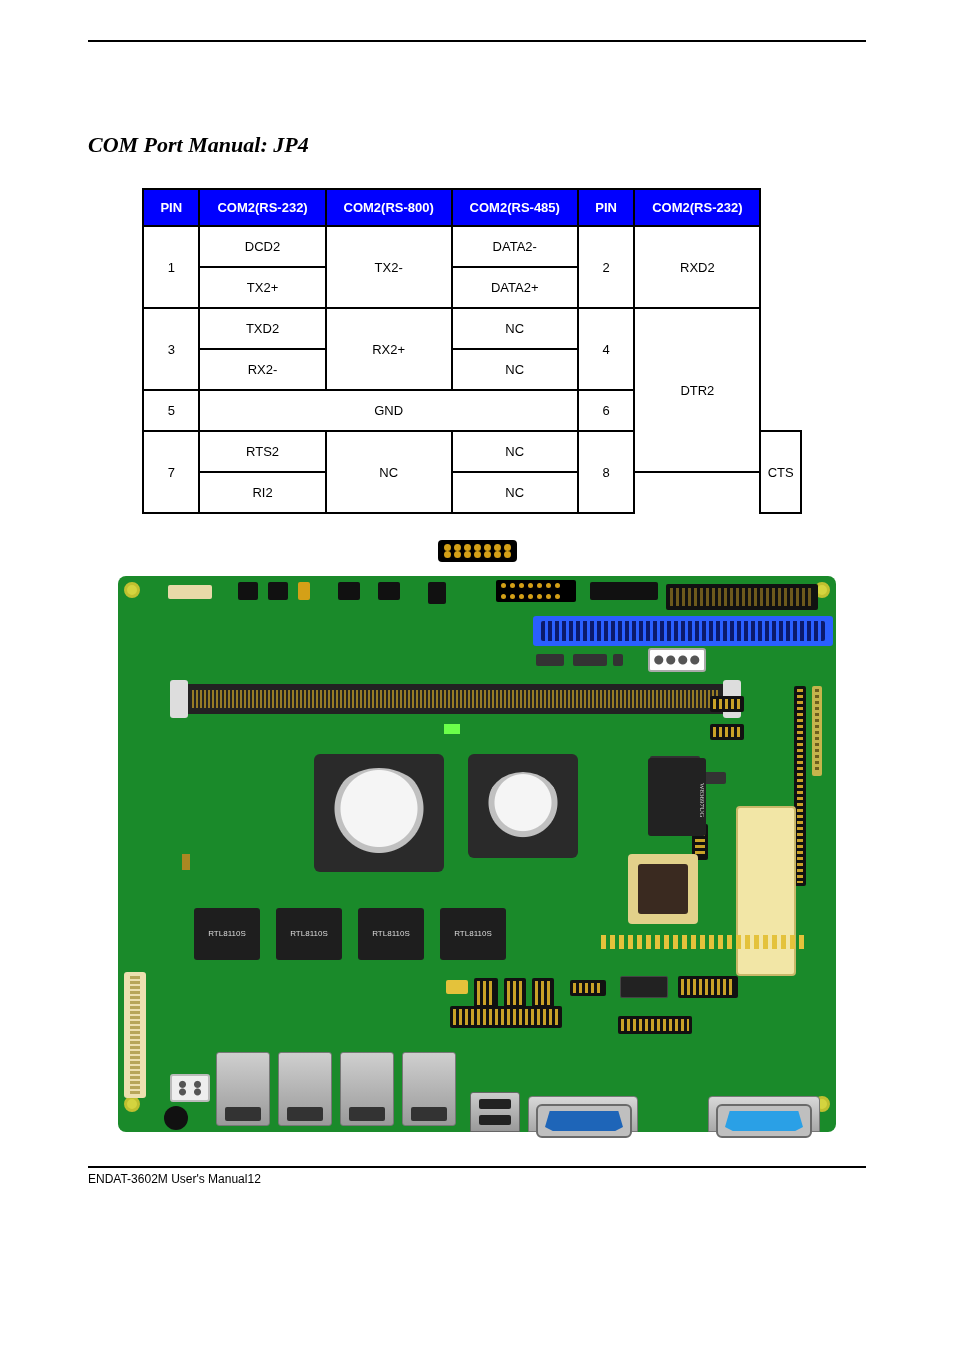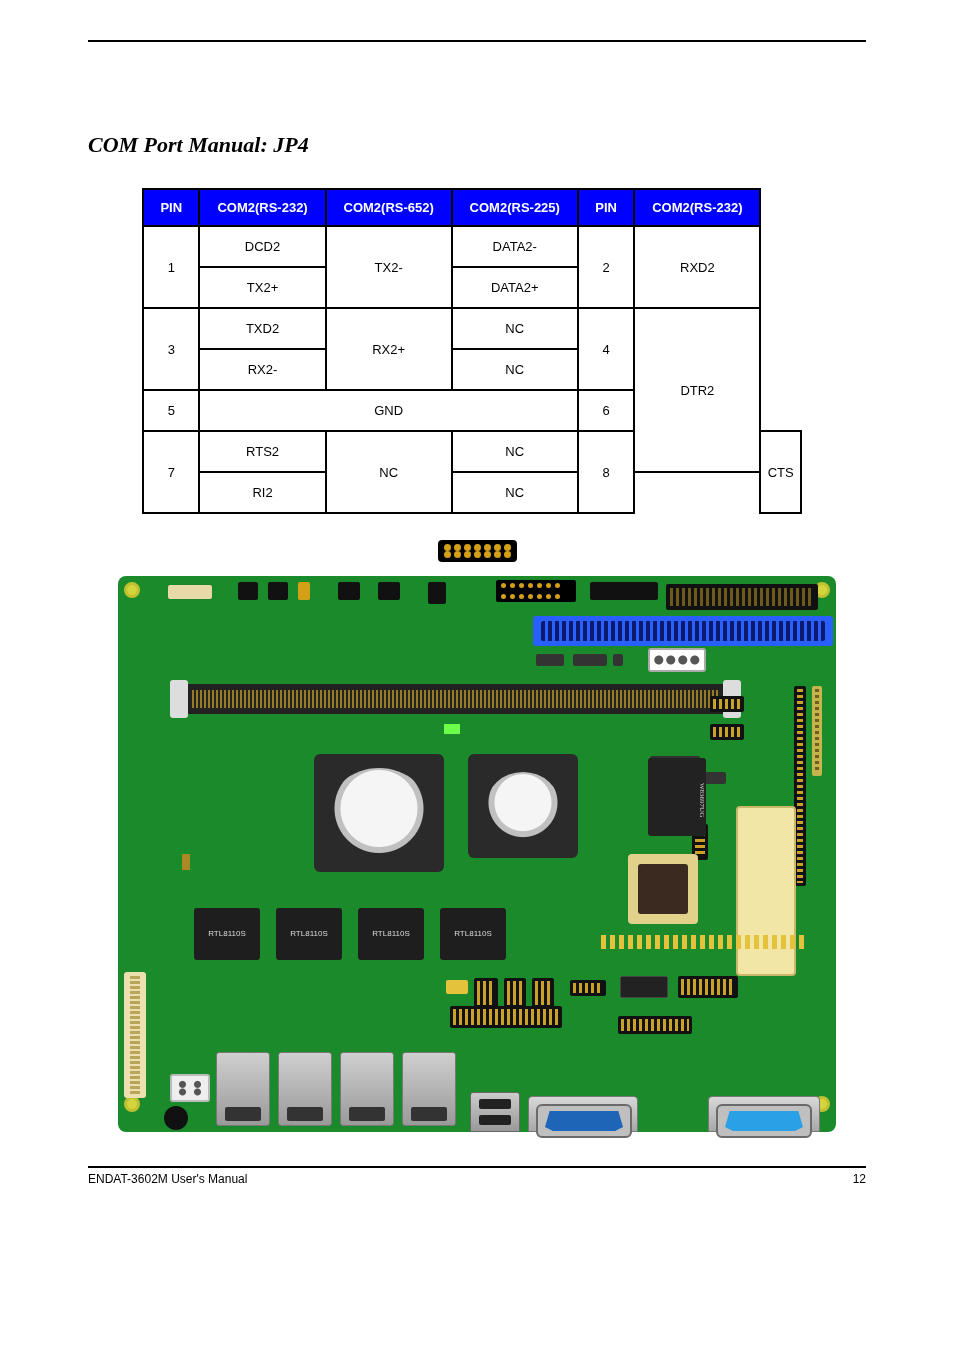--- a/index.html
+++ b/index.html
@@ -176,36 +176,36 @@
     clip-path: polygon(6% 0, 94% 0, 100% 80%, 90% 100%, 10% 100%, 0 80%); }
   .usbpair{ position:absolute; bottom:0; left:352px; width:50px; height:40px; background:linear-gradient(#ccc,#999); border:1px solid #666; border-radius:3px 3px 0 0; }
   .usbpair::before,.usbpair::after{ content:""; position:absolute; left:8px; right:8px; height:10px; background:#222; border-radius:2px; }
   .usbpair::before{ top:6px; } .usbpair::after{ bottom:6px; }
   .serialwrap{ left:410px; width:110px; }
   .serial{ left:418px; width:96px; }
   .serial::after{ background:#1e65b8; }
   .vgawrap{ left:590px; width:112px; }
   .vga{ left:598px; width:96px; }
   .footer-rule{ border-top:2px solid #000; margin-top:34px; }
-  .footer{ display:flex; justify-content:space-between; font-family:Arial,sans-serif; font-size:12px; margin-top:4px; }
+  .footer{ display:flex; font-family:Arial,sans-serif; font-size:12px; margin-top:4px; }
 </style>
 </head>
 <body>
 
 <div class="header-rule"></div>
 
 <h2 class="section-title">COM Port Manual: JP4</h2>
 
 <table class="pin-table">
   <thead>
     <tr>
       <th>PIN</th>
       <th>COM2(RS-232)</th>
-      <th>COM2(RS-652)</th>
-      <th>COM2(RS-225)</th>
+      <th>COM2(RS-800)</th>
+      <th>COM2(RS-485)</th>
       <th>PIN</th>
       <th>COM2(RS-232)</th>
     </tr>
   </thead>
   <tbody>
     <tr>
       <td rowspan="2">1</td>
       <td>DCD2</td>
       <td rowspan="2">TX2-</td>
       <td>DATA2-</td>

